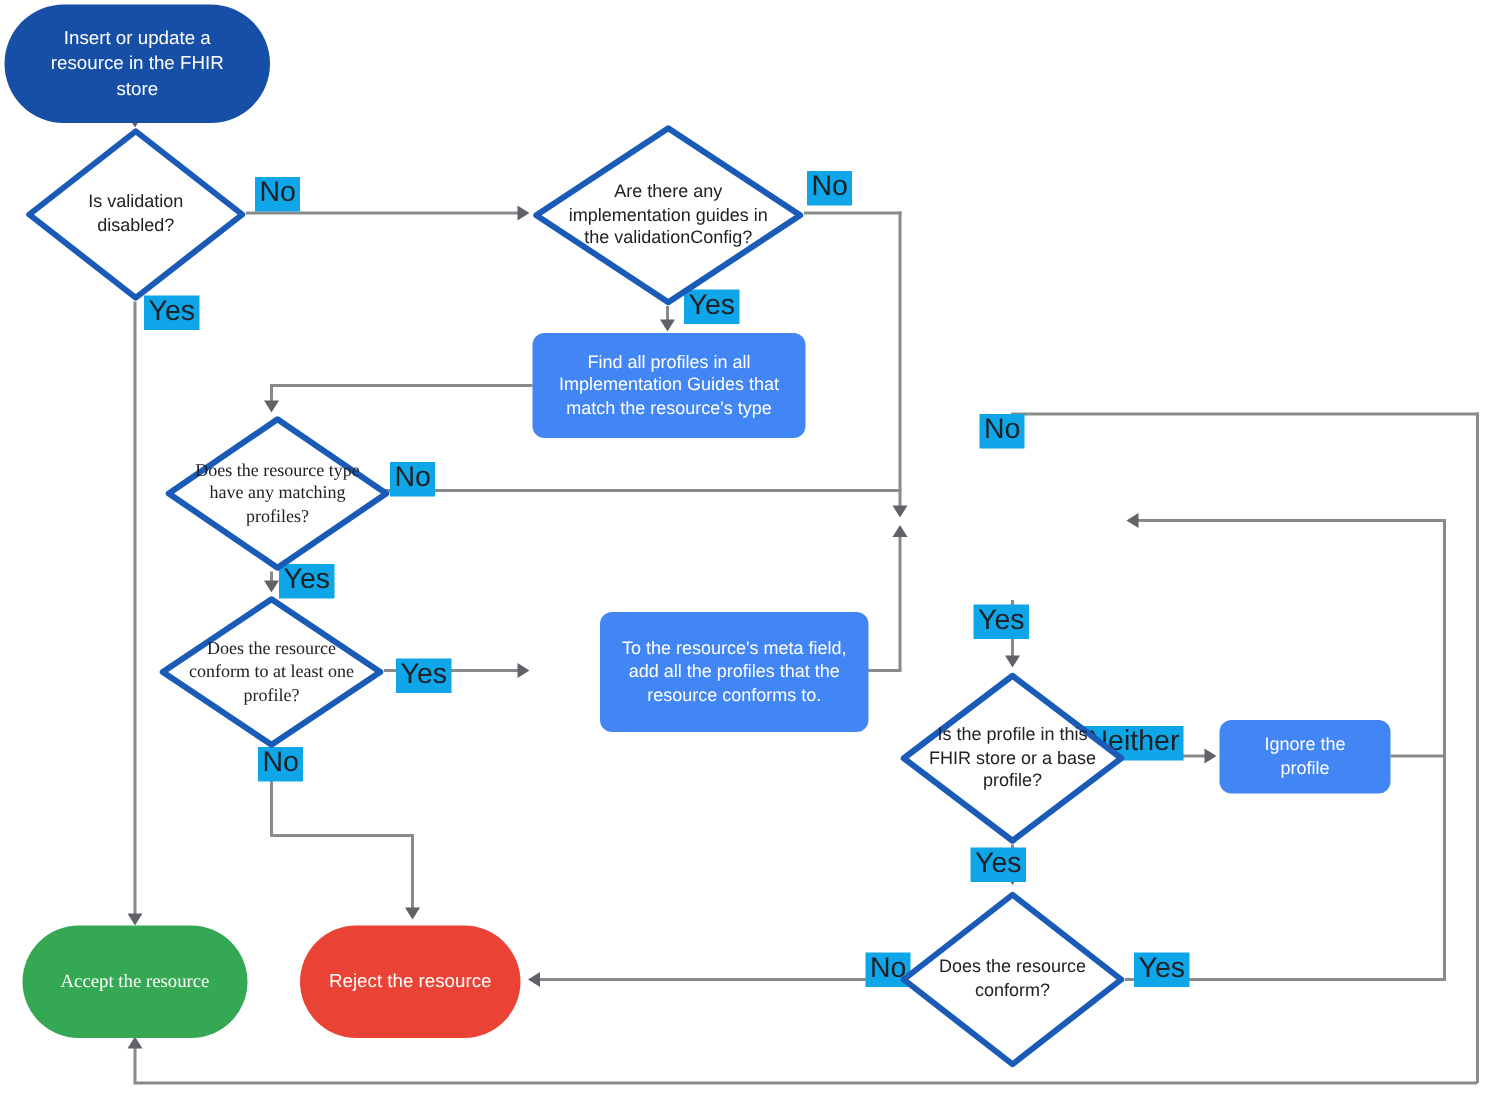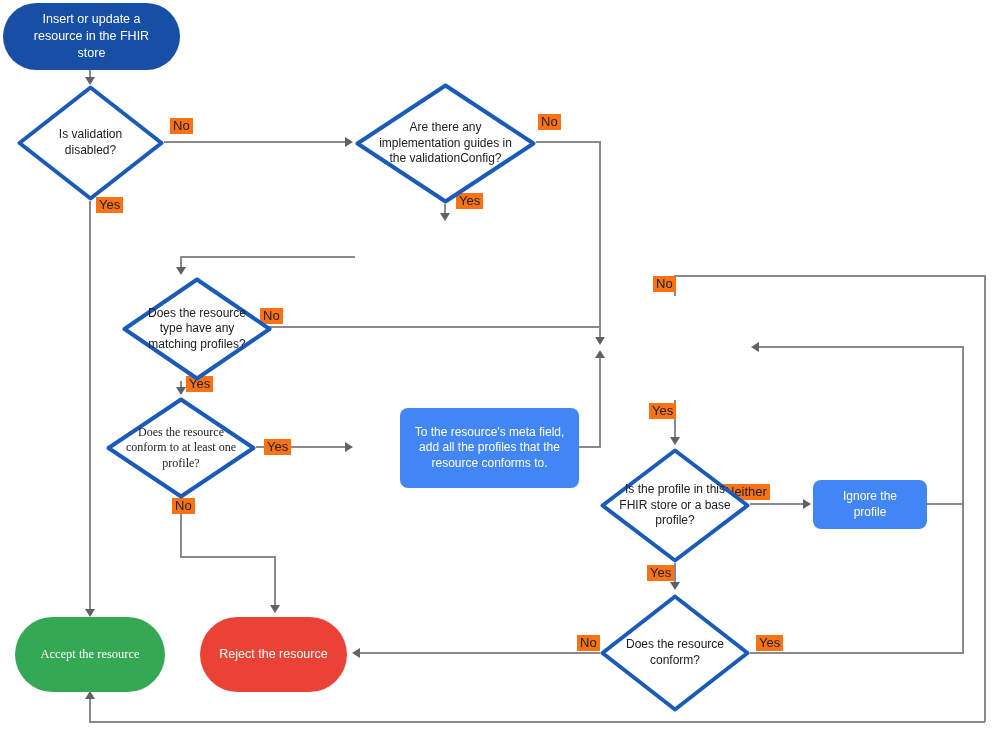--- a/index.html
+++ b/index.html
@@ -34,21 +34,21 @@
     text-align:center; color:var(--text_dark); font-size:12px; line-height:1.3; padding:0 17px;
   }
   .h,.v{position:absolute; background:var(--line);}
   .h{height:2px;} .v{width:2px;}
   .arr{position:absolute; width:0; height:0;}
   .arr.down{border-left:5px solid transparent; border-right:5px solid transparent; border-top:8px solid var(--arrow);}
   .arr.up{border-left:5px solid transparent; border-right:5px solid transparent; border-bottom:8px solid var(--arrow);}
   .arr.right{border-top:5px solid transparent; border-bottom:5px solid transparent; border-left:8px solid var(--arrow);}
   .arr.left{border-top:5px solid transparent; border-bottom:5px solid transparent; border-right:8px solid var(--arrow);}
   .elabel{
-    position:absolute; font-size:13px; color:var(--text_dark); background:#f97316;
+    position:absolute; font-size:19px; color:var(--text_dark); background:#0ea5e9;
     padding:0 3px; line-height:1.2; white-space:nowrap;
   }
 </style>
 </head>
 <body>
 
 <div id="canvas">
 
   <div class="v" style="left:89px;top:70px;height:8px;"></div>
   <div class="arr down" style="left:85px;top:77px;"></div>
@@ -121,40 +121,43 @@
   <div class="elabel" style="left:186px;top:376px;">Yes</div>
   <div class="elabel" style="left:264px;top:439px;">Yes</div>
   <div class="elabel" style="left:172px;top:498px;">No</div>
   <div class="elabel" style="left:653px;top:276px;">No</div>
   <div class="elabel" style="left:649px;top:403px;">Yes</div>
   <div class="elabel" style="left:722px;top:484px;">Neither</div>
   <div class="elabel" style="left:647px;top:565px;">Yes</div>
   <div class="elabel" style="left:577px;top:635px;">No</div>
   <div class="elabel" style="left:756px;top:635px;">Yes</div>
 
-  <div class="node pill start" style="left:3px;top:3px;width:177px;height:67px;">
+  <div class="node pill start" style="left:3px;top:3px;width:177px;height:79px;">
     <span>Insert or update a resource in the FHIR store</span>
   </div>
 
   <div class="node diamond" style="left:17px;top:85px;width:147px;height:116px;">
     <svg width="147" height="116" viewBox="0 0 147 116">
       <path d="M73.5 2.5 L144.5 58 L73.5 113.5 L2.5 58 Z"></path>
     </svg>
     <div class="dlabel">Is validation disabled?</div>
   </div>
 
   <div class="node diamond" style="left:355px;top:83px;width:181px;height:121px;">
     <svg width="181" height="121" viewBox="0 0 181 121">
       <path d="M90.5 2.5 L178.5 60.5 L90.5 118.5 L2.5 60.5 Z"></path>
     </svg>
     <div class="dlabel">Are there any implementation guides in the validationConfig?</div>
   </div>
 
-
-  <div class="node diamond" style="left:122px;top:277px;width:150px;height:104px;">
+  <div class="node process" style="left:355px;top:222px;width:182px;height:70px;">
+    <span>Find all profiles in all Implementation Guides that match the resource's type</span>
+  </div>
+
+  <div class="node diamond" style="left:110px;top:277px;width:150px;height:104px;font-family:Liberation Serif, serif;">
     <svg width="150" height="104" viewBox="0 0 150 104">
       <path d="M75 2.5 L147.5 52 L75 101.5 L2.5 52 Z"></path>
     </svg>
     <div class="dlabel">Does the resource type have any matching profiles?</div>
   </div>
 
   <div class="node diamond" style="left:106px;top:397px;width:150px;height:102px;font-family:Liberation Serif, serif;">
     <svg width="150" height="102" viewBox="0 0 150 102">
       <path d="M75 2.5 L147.5 51 L75 99.5 L2.5 51 Z"></path>
     </svg>

